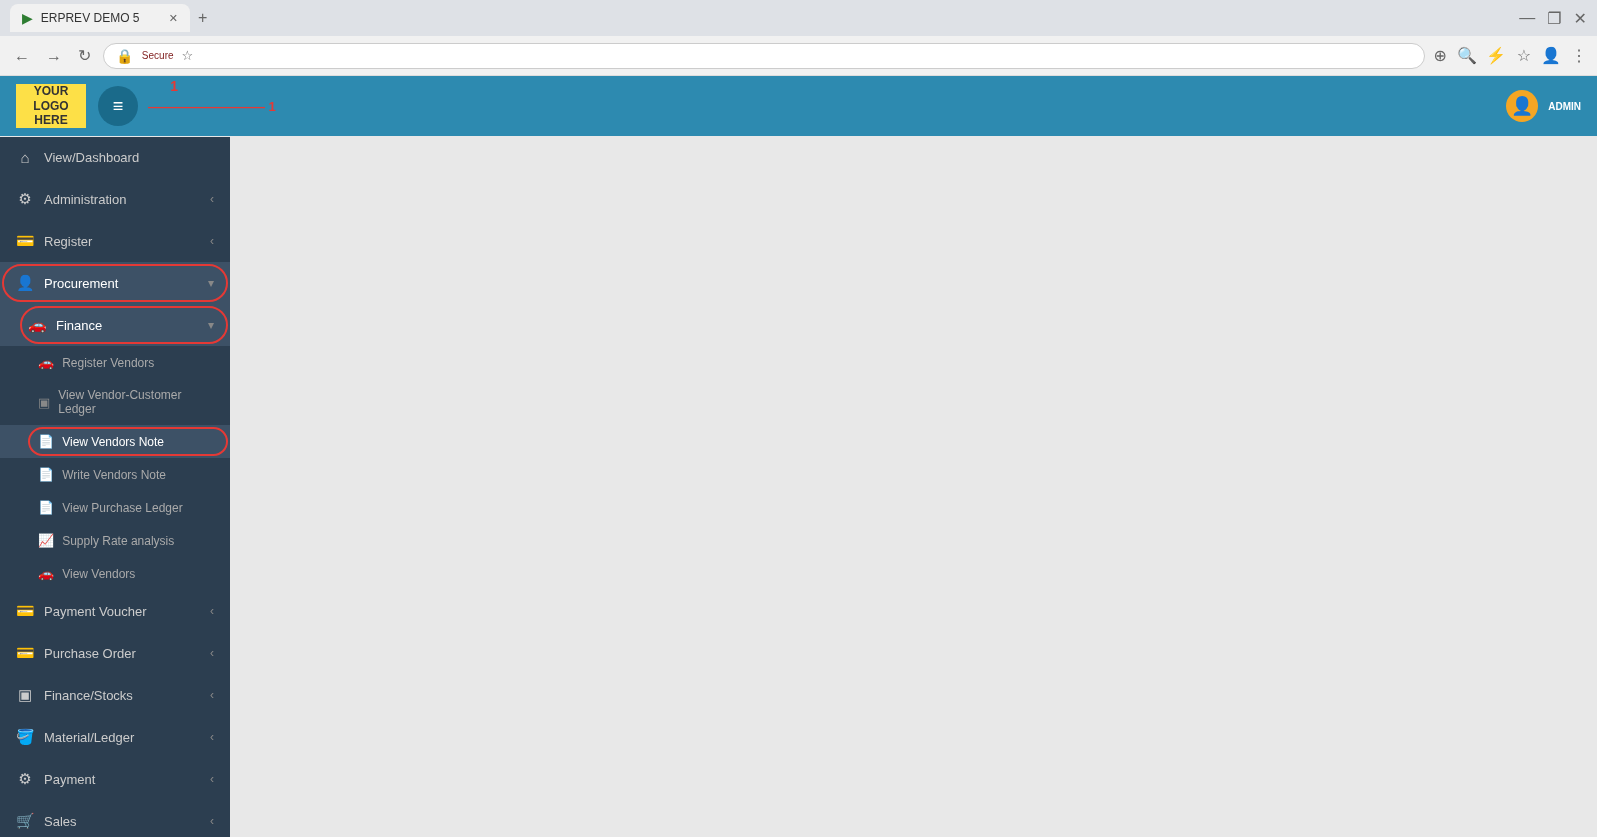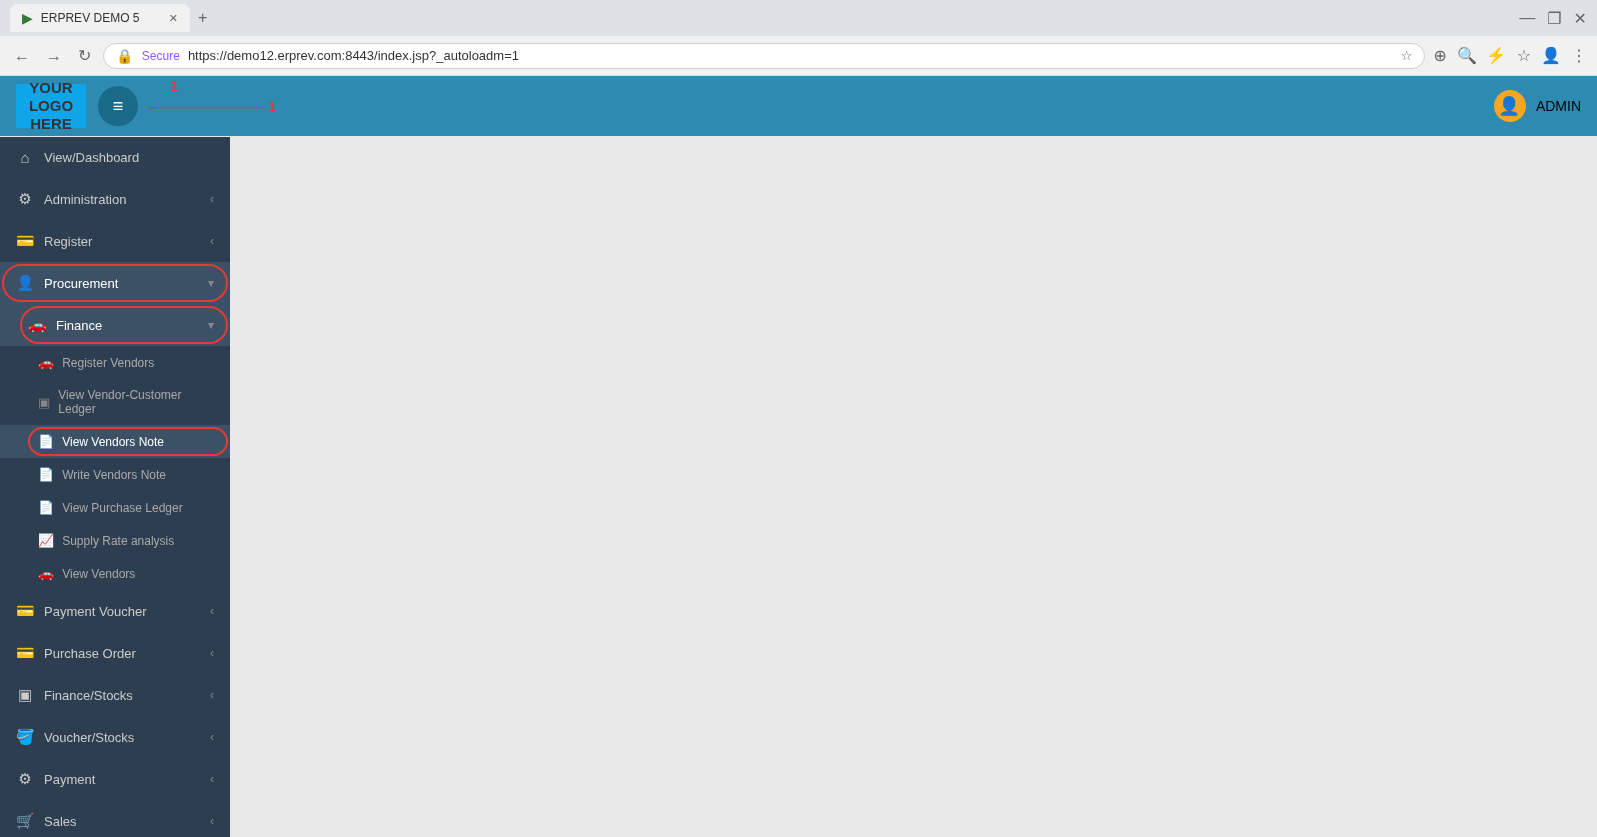--- a/index.html
+++ b/index.html
@@ -68,22 +68,22 @@
       display: flex;
       align-items: center;
       background: #fff;
       border: 1px solid #ccc;
       border-radius: 20px;
       padding: 4px 12px;
       gap: 8px;
       font-size: 13px;
     }
     .address-bar .secure {
-      color: #8b5cf6;
-      font-size: 12px;
+      color: #7f1d1d;
+      font-size: 10px;
     }
     .address-bar .url {
       flex: 1;
       color: #333;
     }
     .nav-icons-right {
       display: flex;
       gap: 10px;
       color: #666;
       font-size: 16px;
@@ -102,27 +102,27 @@
       display: flex;
       align-items: center;
       padding: 0 16px;
       position: fixed;
       top: 76px;
       left: 0;
       right: 0;
       z-index: 100;
     }
     .logo-box {
-      background: #0ea5e9;
+      background: #fde047;
       width: 70px;
       height: 44px;
       display: flex;
       align-items: center;
       justify-content: center;
-      font-size: 15px;
+      font-size: 12px;
       color: #333;
       text-align: center;
       line-height: 1.2;
       font-weight: bold;
     }
     .menu-toggle-btn {
       background: #1a6a8a;
       border: none;
       color: #fff;
       font-size: 18px;
@@ -155,23 +155,23 @@
       width: 32px;
       height: 32px;
       border-radius: 50%;
       background: #f5a623;
       display: flex;
       align-items: center;
       justify-content: center;
       font-size: 18px;
     }
     .admin-label {
-      color: #000000;
-      font-size: 14px;
-      font-weight: normal;
+      color: #ffffff;
+      font-size: 10px;
+      font-weight: bold;
     }
 
     
     .sidebar {
       width: 230px;
       background: #2c3e50;
       height: calc(837px - 136px);
       margin-top: 60px;
       overflow-y: auto;
       flex-shrink: 0;
@@ -254,21 +254,20 @@
       <span style="cursor:pointer;">✕</span>
     </div>
   </div>
   <div class="browser-nav-bar">
     <button class="nav-btn">←</button>
     <button class="nav-btn">→</button>
     <button class="nav-btn">↻</button>
     <div class="address-bar">
       <span style="color:#2e7d32;font-size:14px;">🔒</span>
       <span class="secure">Secure</span>
-      <span class="url">https://demo12.erprev.com:8443/index.jsp?_autoloadm=1</span>
       <span style="color:#666;cursor:pointer;">☆</span>
     </div>
     <div class="nav-icons-right">
       <span>⊕</span>
       <span>🔍</span>
       <span>⚡</span>
       <span style="cursor:pointer;">☆</span>
       <span style="cursor:pointer;">👤</span>
       <span style="cursor:pointer;">⋮</span>
     </div>
@@ -380,21 +379,21 @@
     </div>
 
     <div class="sidebar-item">
       <span class="item-icon">▣</span>
       <span class="item-label">Finance/Stocks</span>
       <span class="chevron">‹</span>
     </div>
 
     <div class="sidebar-item">
       <span class="item-icon">🪣</span>
-      <span class="item-label">Voucher/Stocks</span>
+      <span class="item-label">Material/Ledger</span>
       <span class="chevron">‹</span>
     </div>
 
     <div class="sidebar-item">
       <span class="item-icon">⚙</span>
       <span class="item-label">Payment</span>
       <span class="chevron">‹</span>
     </div>
 
     <div class="sidebar-item">

